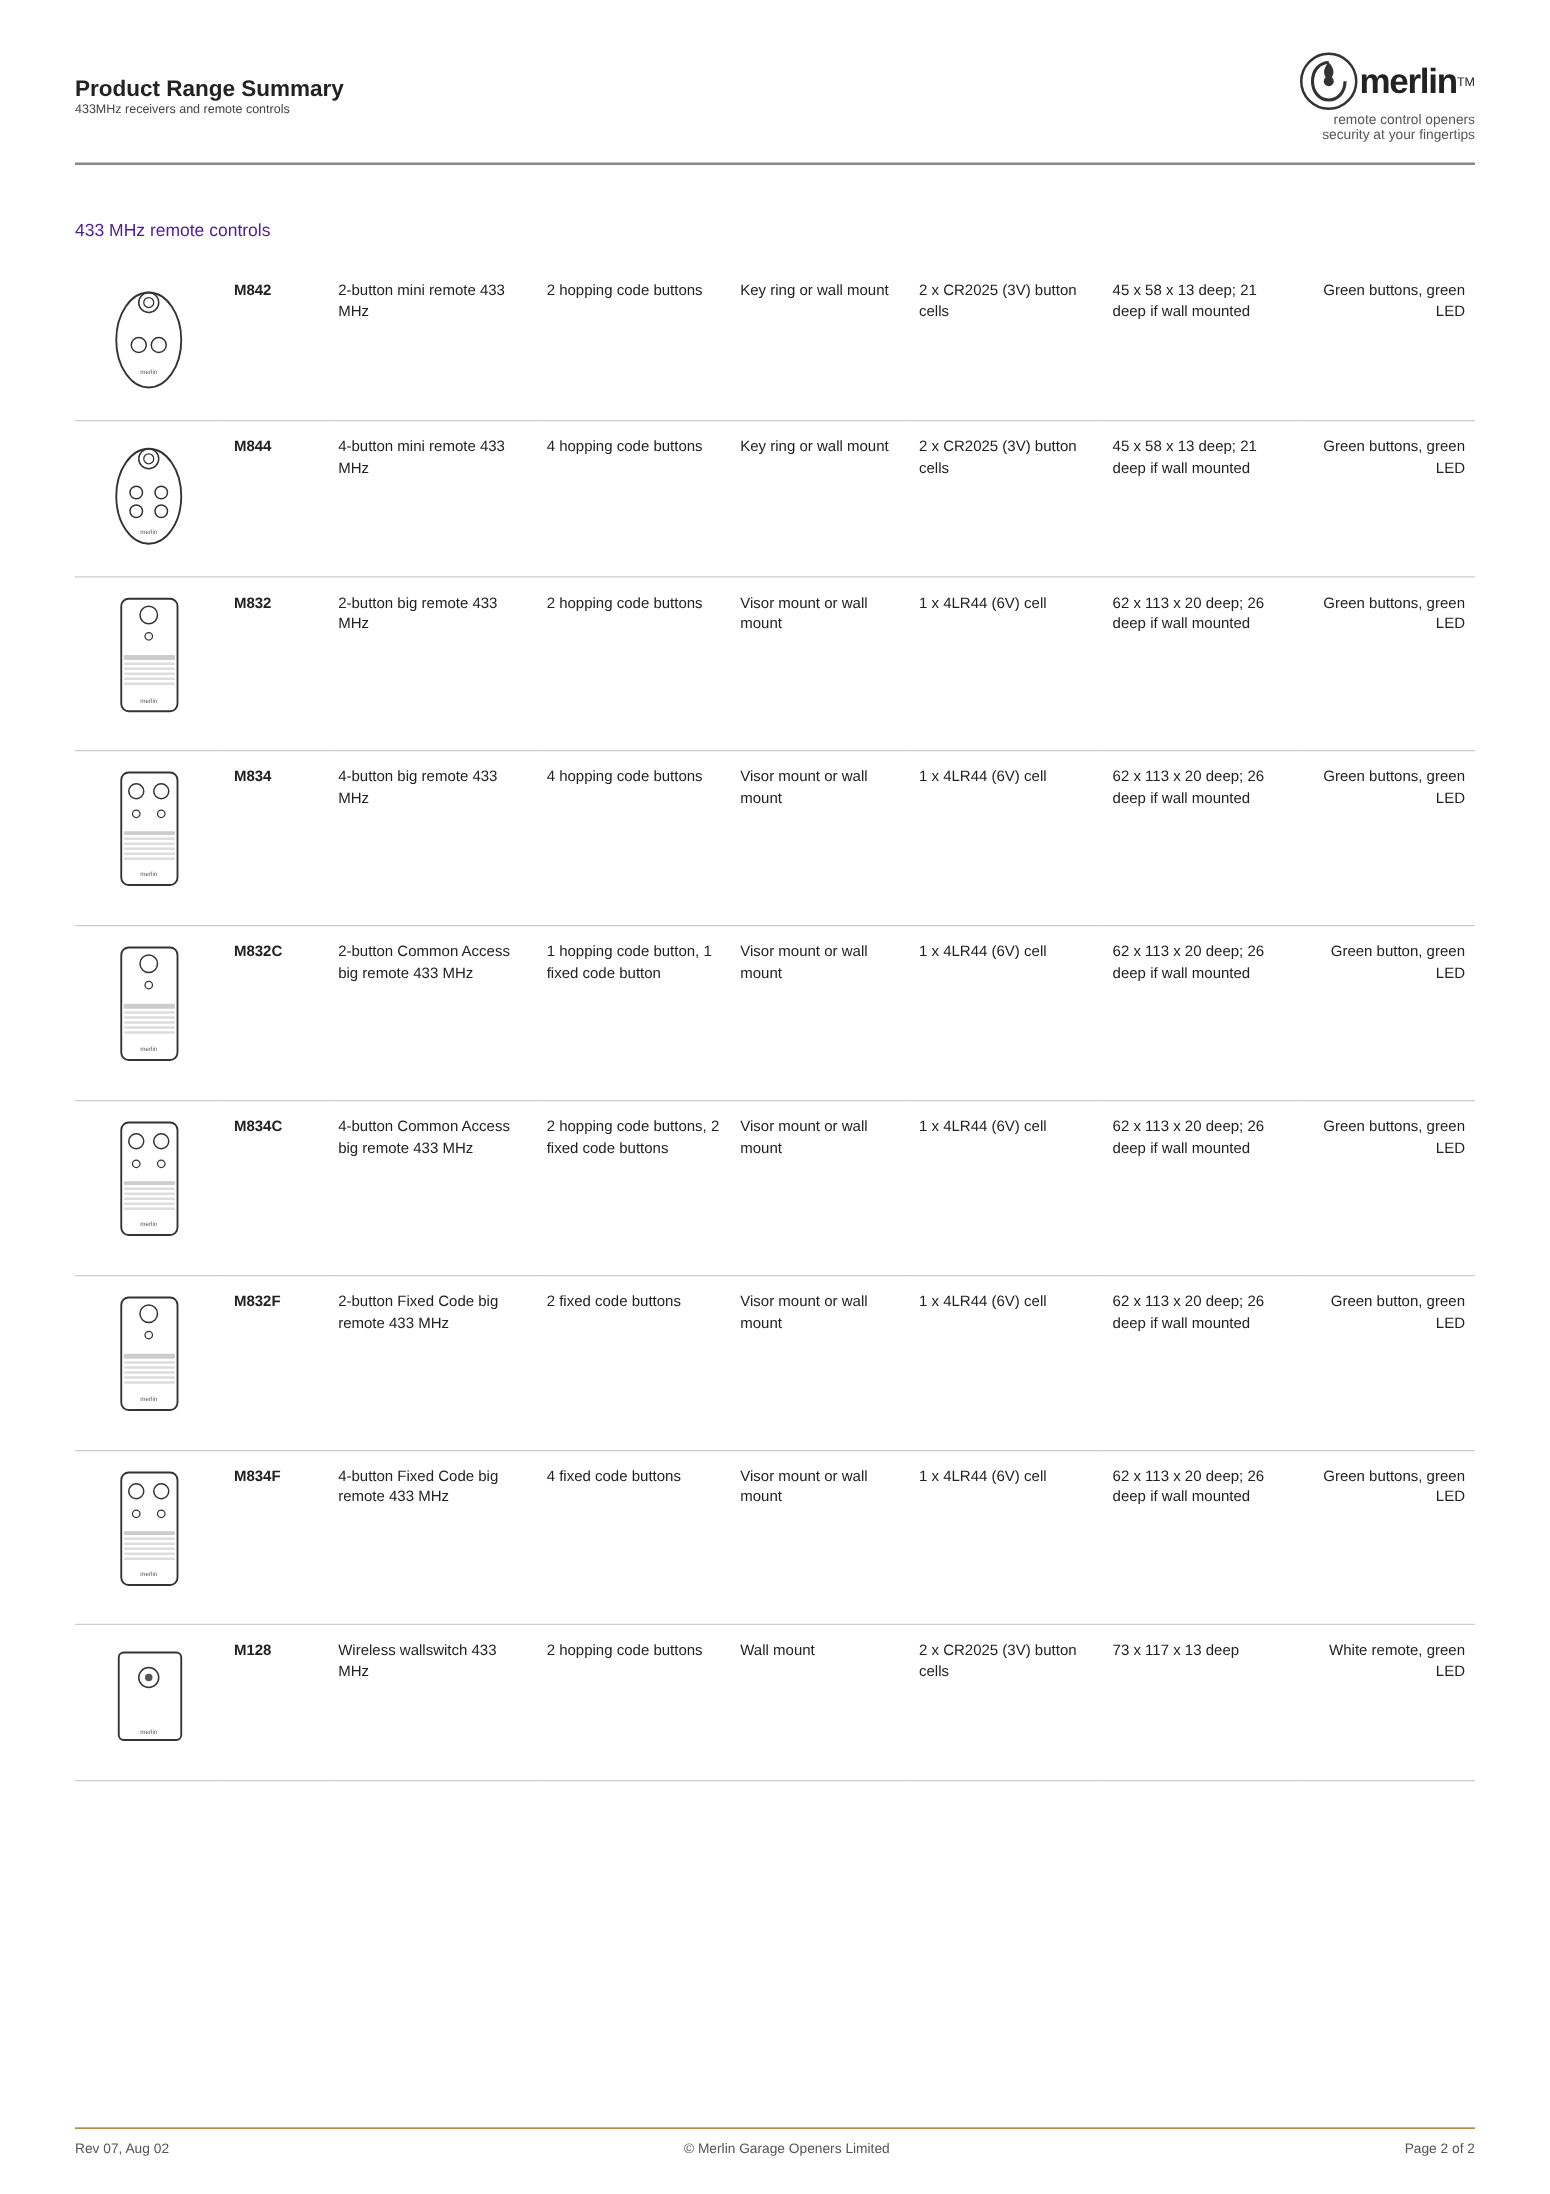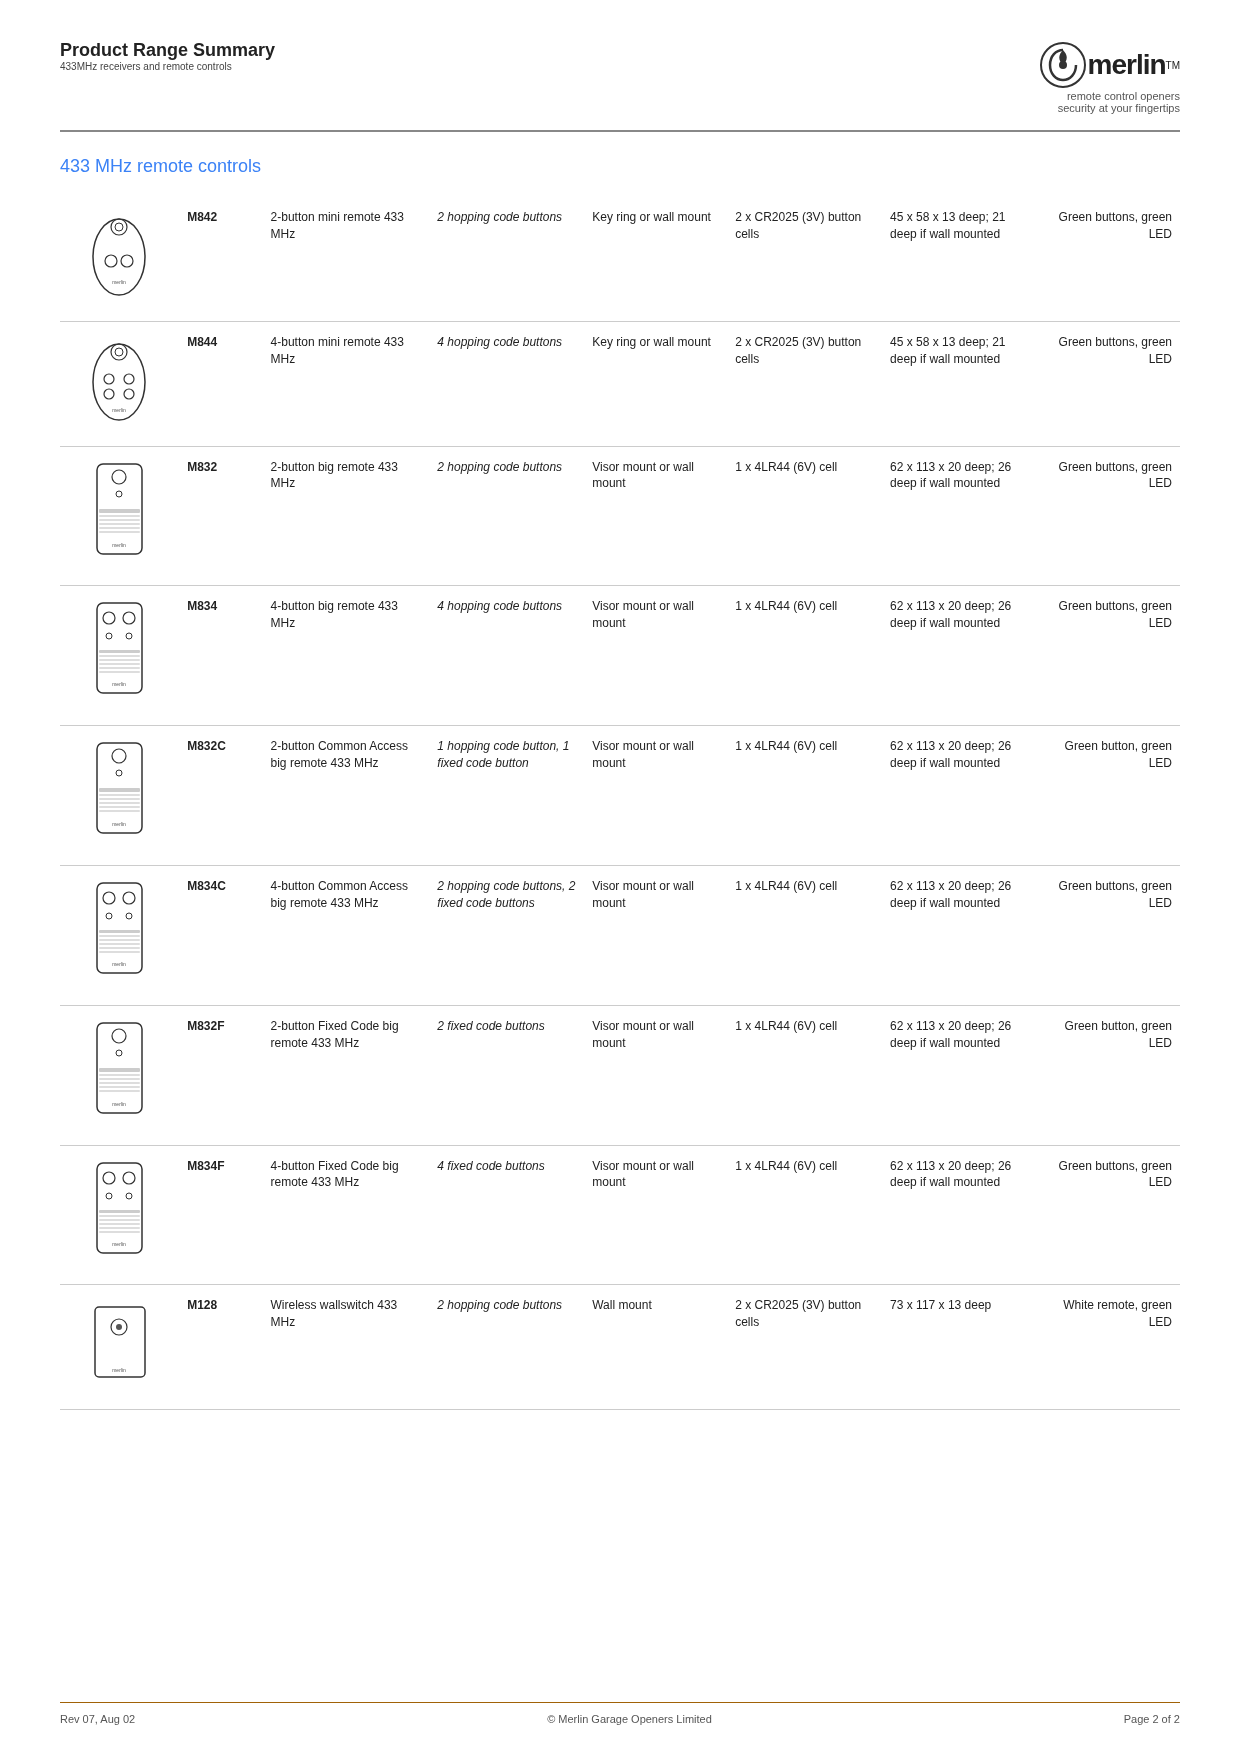--- a/index.html
+++ b/index.html
@@ -14,24 +14,24 @@
     }
     .page {
       width: 1240px;
       min-height: 1755px;
       padding: 40px 60px;
       position: relative;
     }
     .header {
       display: flex;
       justify-content: space-between;
-      align-items: flex-start;
+      align-items: center;
       padding-bottom: 16px;
       border-bottom: 2px solid #888;
-      margin-bottom: 24px;
+      margin-bottom: 44px;
     }
     .header-left h1 {
       font-size: 18px;
       font-weight: bold;
     }
     .header-left p {
       font-size: 10px;
       color: #444;
     }
     .header-right {
@@ -46,24 +46,24 @@
     .merlin-logo-icon {
       width: 50px;
       height: 50px;
     }
     .merlin-subtitle {
       font-size: 11px;
       color: #555;
       text-align: right;
     }
     .section-title {
-      font-size: 18px;
+      font-size: 14px;
       font-weight: normal;
       margin-bottom: 20px;
-      color: #3b82f6;
+      color: #4c1d95;
     }
     .product-table {
       width: 100%;
       border-collapse: collapse;
     }
     .product-table tr {
       border-bottom: 1px solid #ccc;
     }
     .product-table td {
       padding: 12px 8px;
@@ -79,21 +79,20 @@
     .td-model {
       width: 70px;
       font-weight: bold;
       font-size: 13px;
     }
     .td-desc {
       width: 140px;
     }
     .td-code {
       width: 130px;
-      font-style: italic;
     }
     .td-mount {
       width: 120px;
     }
     .td-battery {
       width: 130px;
     }
     .td-dims {
       width: 130px;
     }

